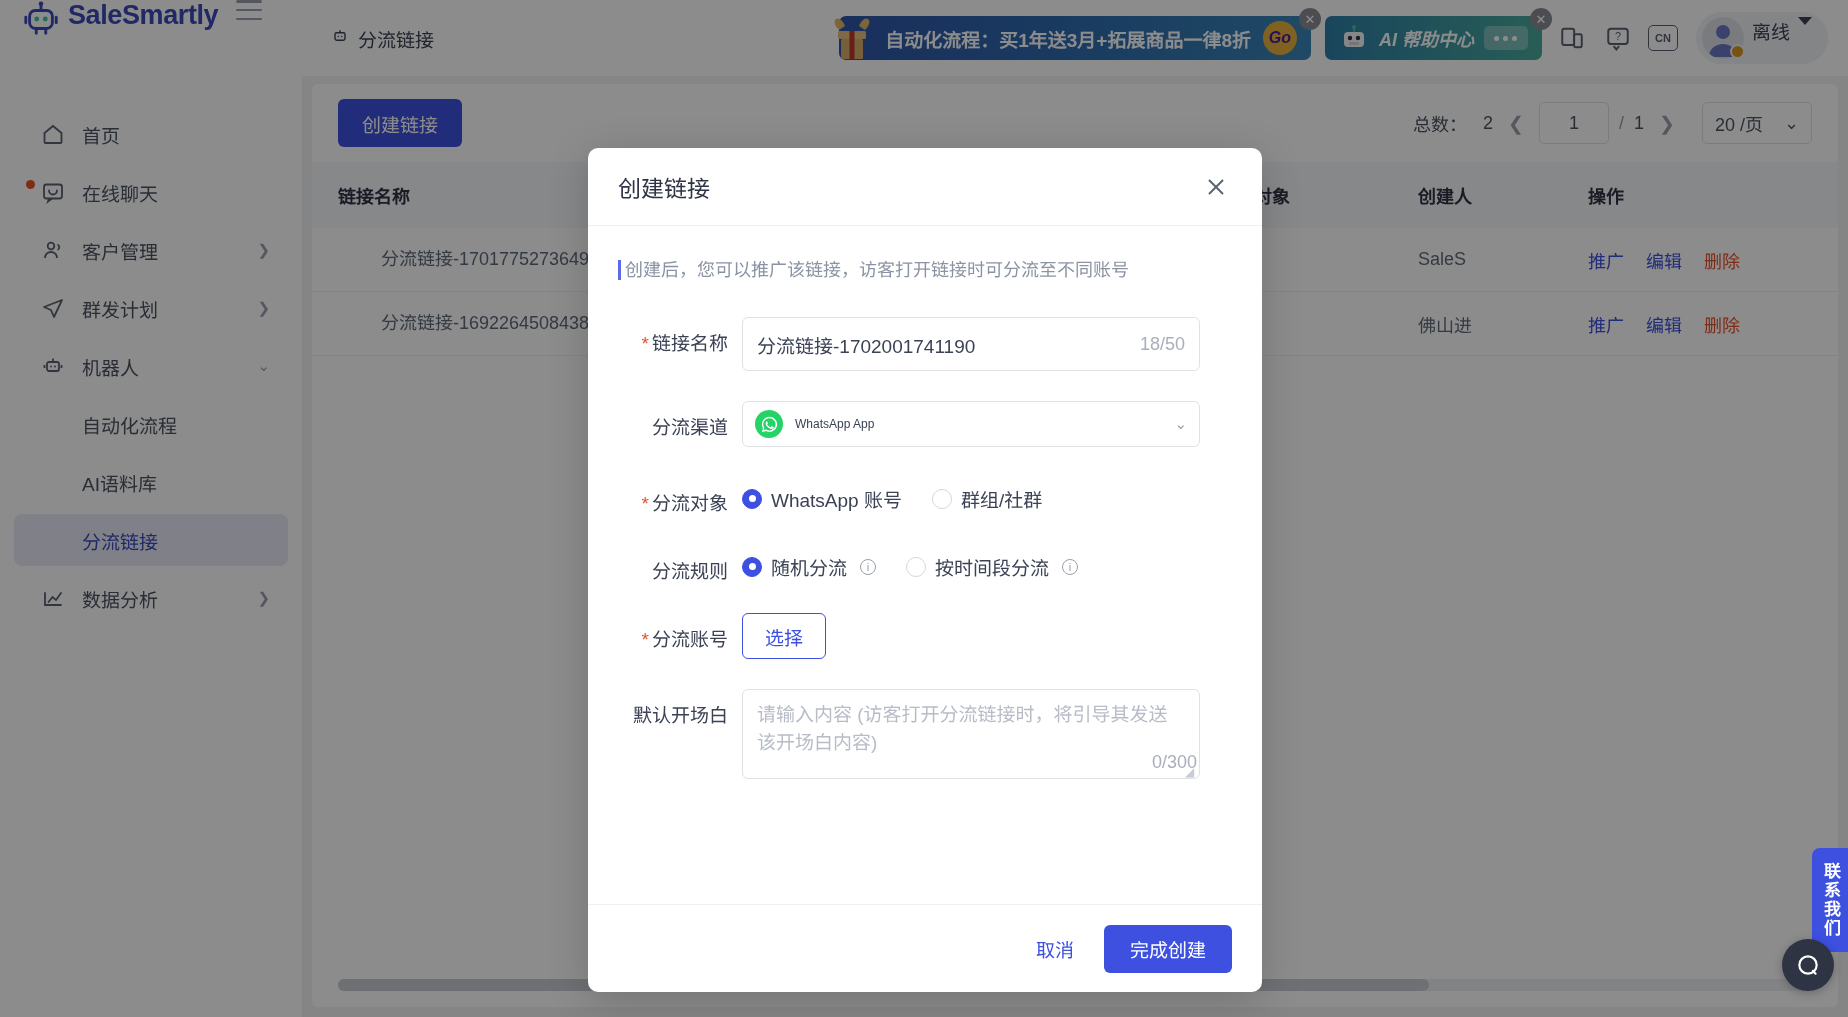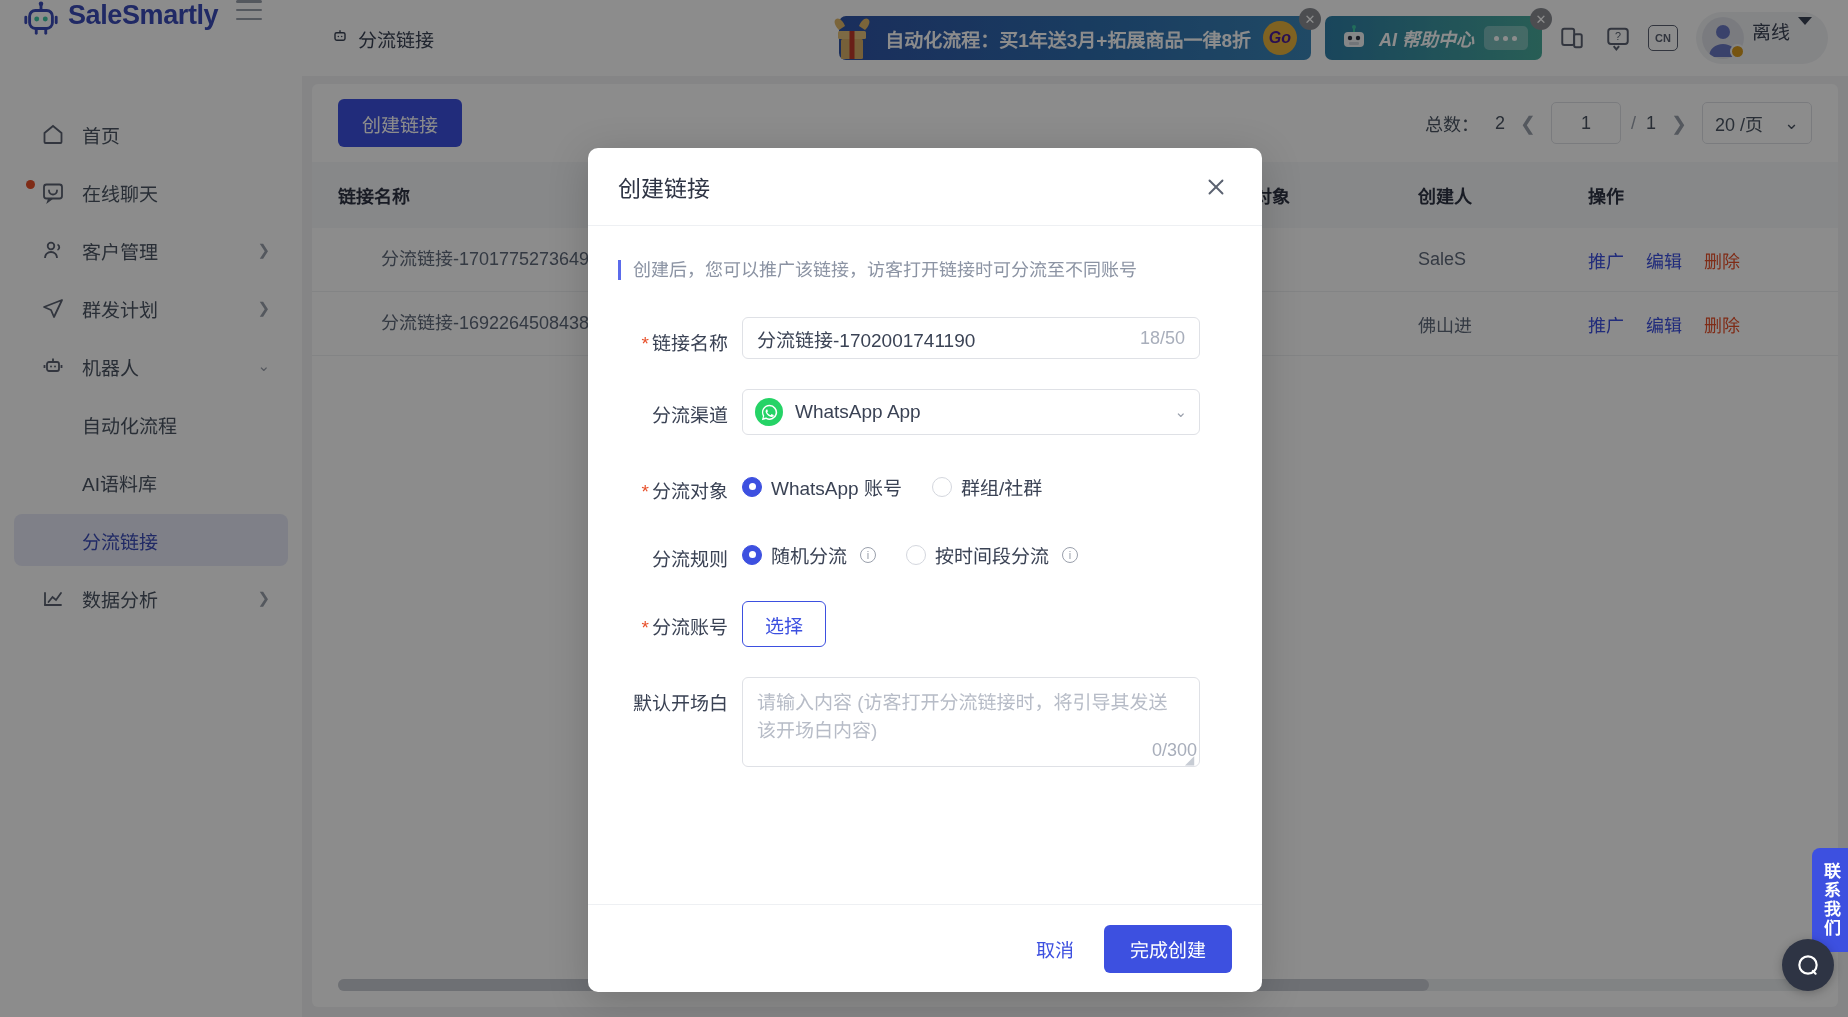--- a/index.html
+++ b/index.html
@@ -276,21 +276,21 @@
     cursor: text;
   }
   .pg-sep { color: #9aa0ac; }
   .pg-size {
     width: 110px; height: 42px;
     border: 1px solid #dfe1e6;
     border-radius: 5px;
     display: flex; align-items: center; justify-content: space-between;
     padding: 0 12px;
     cursor: pointer;
-    margin-left: 0;
+    margin-left: 12px;
   }
 
   table.data { width: 100%; border-collapse: collapse; table-layout: fixed; }
   table.data th {
     background: #f6f7f9;
     text-align: left;
     font-size: 18px;
     color: #2e3444;
     font-weight: bold;
     padding: 20px 0 20px 26px;
@@ -381,21 +381,21 @@
     display: flex; align-items: center; justify-content: center;
     cursor: pointer;
     color: #5b6271;
   }
   .modal-body {
     flex: 1;
     padding: 32px 30px 0 30px;
     overflow-y: auto;
   }
   .modal-tip {
-    display: flex; align-items: flex-start; gap: 12px;
+    display: flex; align-items: flex-start; gap: 4px;
     font-size: 18px; color: #8b93a3;
     margin-bottom: 34px;
     line-height: 1.4;
   }
   .tip-bar { width: 3px; height: 20px; background: #5b6beb; flex: 0 0 3px; margin-top: 2px; }
 
   .form-row {
     display: flex;
     align-items: flex-start;
     margin-bottom: 30px;
@@ -408,21 +408,21 @@
     padding-top: 11px;
     font-size: 19px;
     color: #3a4254;
     white-space: nowrap;
   }
   .req { color: #e8502a; margin-right: 3px; }
   .form-ctl { flex: 1; min-width: 0; }
 
   .txt-input {
     width: 458px;
-    height: 42px;
+    height: 54px;
     border: 1px solid #dfe1e6;
     border-radius: 6px;
     display: flex; align-items: center;
     padding: 0 14px;
     font-size: 19px;
     color: #3a4254;
     cursor: text;
   }
   .txt-input .counter {
     margin-left: auto;
@@ -439,21 +439,21 @@
     padding: 0 12px;
     gap: 12px;
     cursor: pointer;
   }
   .wa-icon {
     width: 28px; height: 28px; border-radius: 50%;
     background: #25d366;
     display: flex; align-items: center; justify-content: center;
     flex: 0 0 28px;
   }
-  .select-text { font-size: 19px; color: #3a4254; }
+  .select-text { font-size: 12px; color: #3a4254; }
   .select-caret { margin-left: auto; color: #9aa0ac; font-size: 15px; }
 
   .radio-group { display: flex; align-items: center; gap: 30px; padding-top: 8px; }
   .radio-item { display: flex; align-items: center; gap: 9px; cursor: pointer; font-size: 19px; color: #3a4254; }
   .radio {
     width: 20px; height: 20px; border-radius: 50%;
     border: 1.5px solid #d4d7de; background: #fff;
     flex: 0 0 20px;
     display: flex; align-items: center; justify-content: center;
   }

